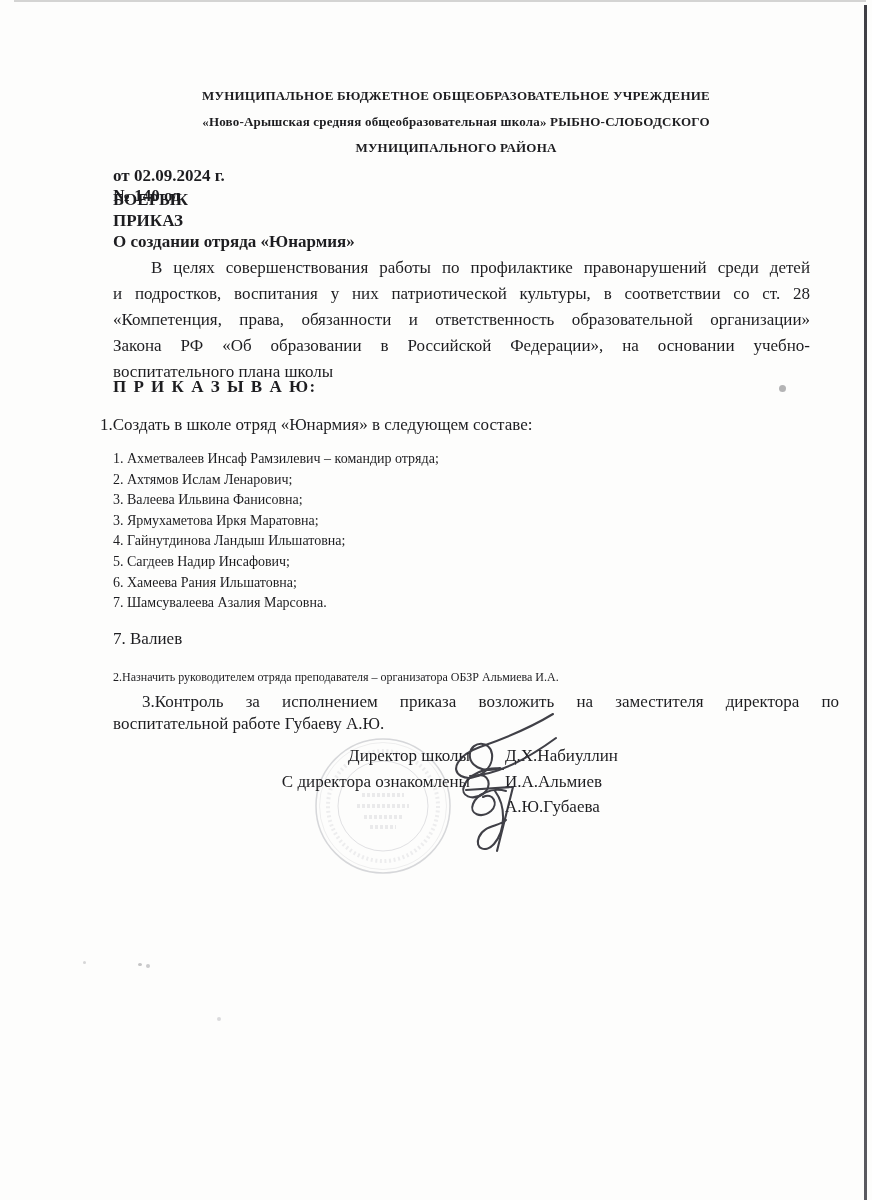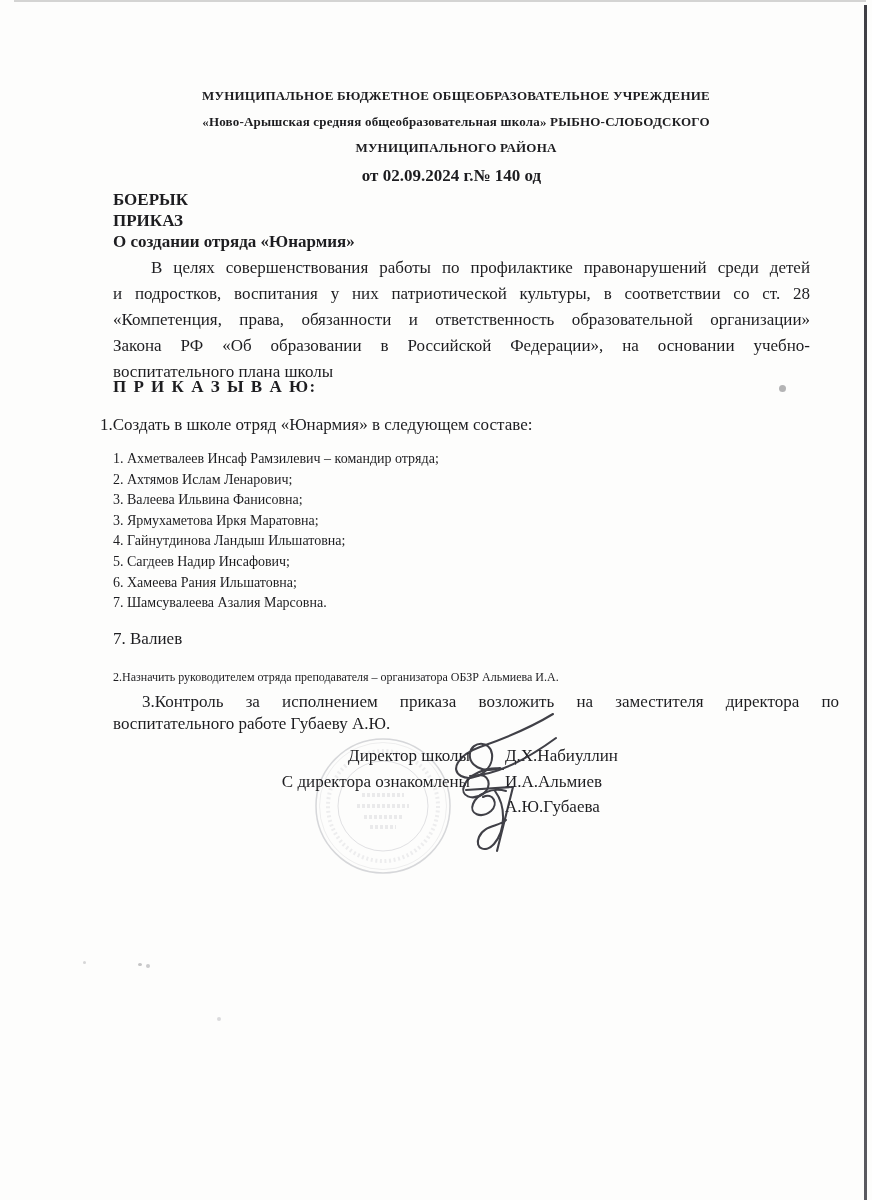--- a/index.html
+++ b/index.html
@@ -35,21 +35,21 @@
 
   
   .org-header {
     left: 90px; top: 83px; width: 732px;
     text-align: center; font-weight: bold;
     font-size: 13px; line-height: 26px; letter-spacing: 0.2px;
   }
   .order-meta {
     left: 113px; top: 166px; width: 677px;
     display: flex; justify-content: center;
-    font-weight: bold; font-size: 17px;
+    font-weight: bold; font-size: 17px; flex-direction: column;
   }
   .order-titles {
     left: 113px; top: 189px; width: 697px;
     text-align: left; font-weight: bold;
     font-size: 17px; line-height: 21px;
   }
   .preamble {
     left: 113px; top: 255px; width: 697px;
     font-size: 17px; line-height: 26px;
   }
@@ -136,21 +136,21 @@
     <div>4. Гайнутдинова Ландыш Ильшатовна;</div>
     <div>5. Сагдеев Надир Инсафович;</div>
     <div>6. Хамеева Рания Ильшатовна;</div>
     <div>7. Шамсувалеева Азалия Марсовна.</div>
   </div>
 
   <div class="abs extra-note">7. Валиев</div>
 
   <div class="abs clause-2">2.Назначить руководителем отряда преподавателя – организатора ОБЗР Альмиева И.А.</div>
   <div class="abs clause-3a">3.Контроль за исполнением приказа возложить на заместителя директора по</div>
-  <div class="abs clause-3b">воспитательного работе Губаеву А.Ю.</div>
+  <div class="abs clause-3b">воспитательной работе Губаеву А.Ю.</div>
 
   <div class="sig-row sig-row-1">
     <span class="sig-label">Директор школы</span>
     <span class="sig-name">Д.Х.Набиуллин</span>
   </div>
   <div class="sig-row sig-row-2">
     <span class="sig-label">С директора ознакомлены</span>
     <span class="sig-name">И.А.Альмиев</span>
   </div>
   <div class="sig-row sig-row-3">

